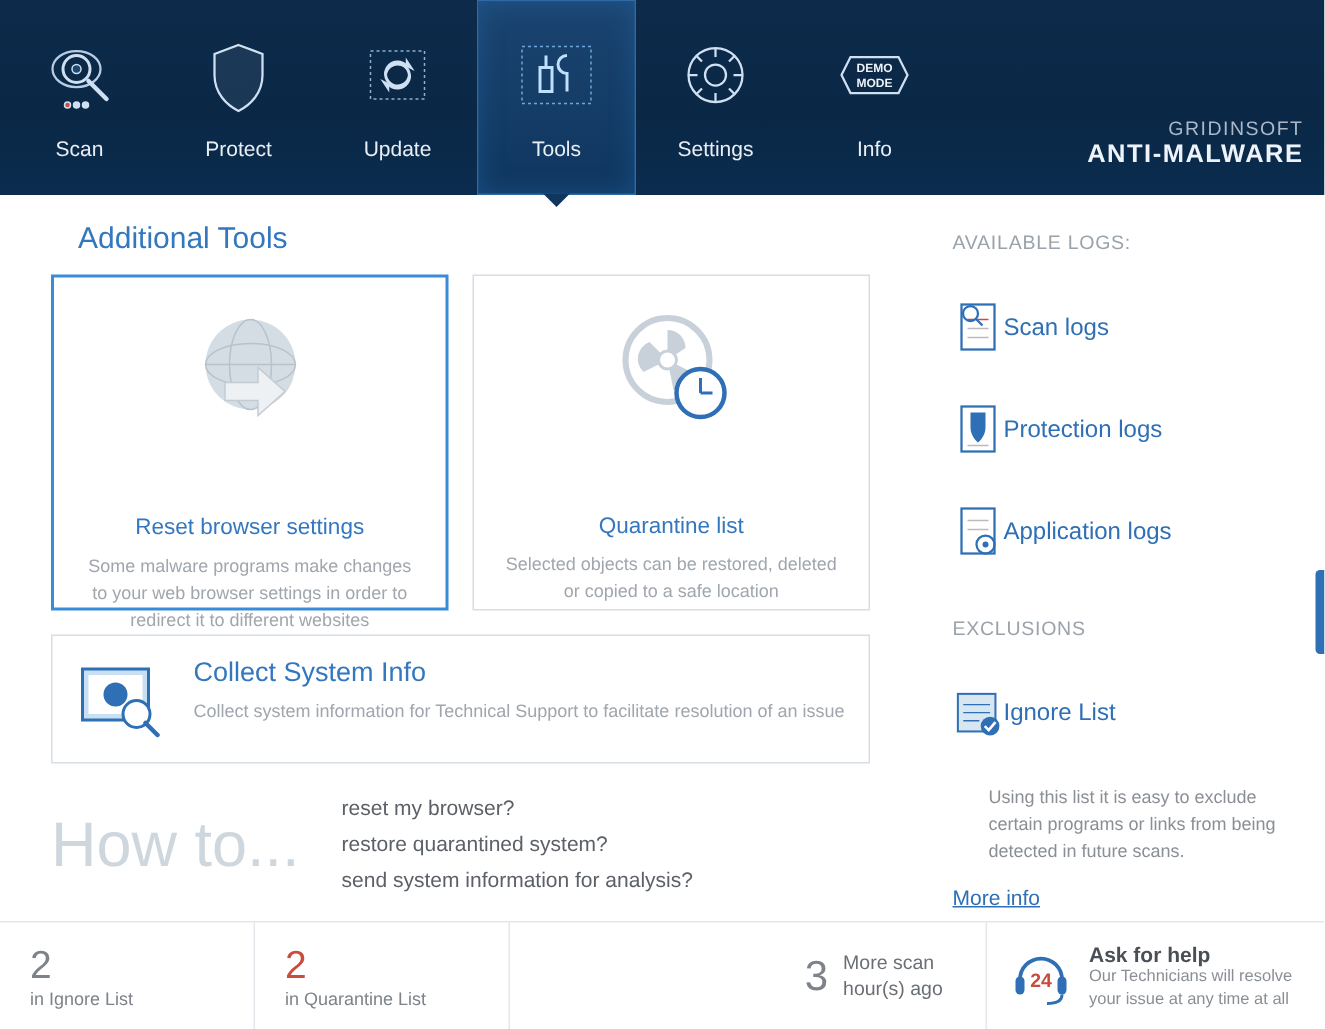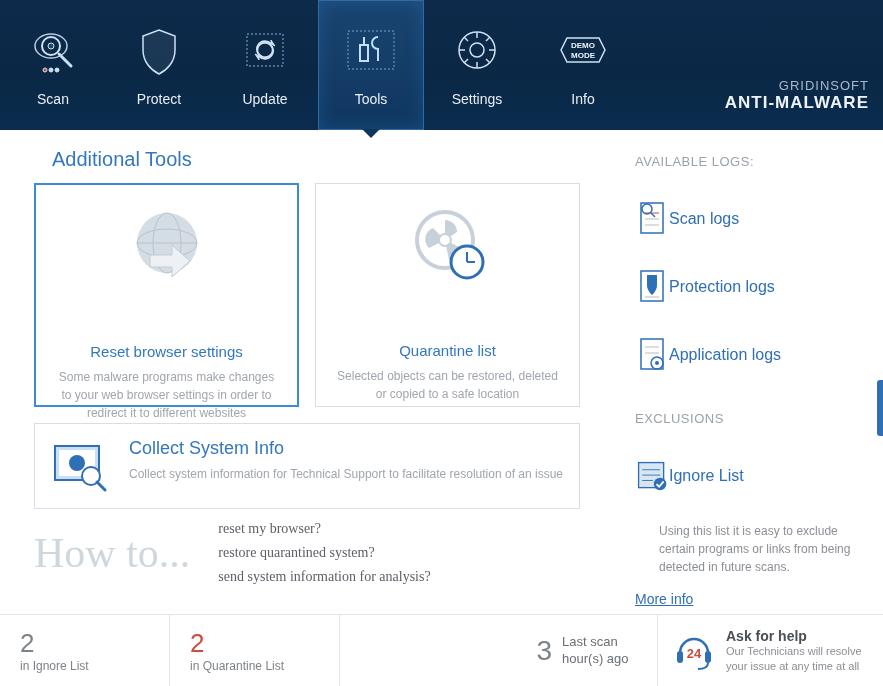--- a/index.html
+++ b/index.html
@@ -102,22 +102,21 @@
       min-height: 84px;
     }
     .wide-card .ic { width: 64px; height: 56px; display:flex;align-items:center;justify-content:center; flex-shrink:0;}
     .wide-card .txt { flex: 1; }
     .wide-card .ttl { color: #3377bf; font-size: 18px; margin-bottom: 6px; }
     .wide-card .dsc { color: #a0a6ad; font-size: 12px; line-height: 1.5; }
     .howto {
       display: flex;
       gap: 28px;
       align-items: center;
-      margin-top: 8px;
-      font-family: Liberation Serif, serif;
+      margin-top: 18px;
     }
     .howto h2 { color: #cfd7de; font-size: 42px; font-weight: 300; }
     .howto ul { list-style: none; }
     .howto li { color: #5c6067; font-size: 14px; line-height: 1.7; cursor: pointer; }
     .right-col { flex: 1; padding-left: 26px; }
     .section-label { color: #9aa2ab; font-size: 13px; letter-spacing: 0.5px; margin: 6px 0 16px; }
     .log-link {
       display: flex; align-items: center; 
       padding: 14px 0; cursor: pointer;
     }
@@ -372,21 +371,21 @@
     <span class="num">2</span>
     <span class="lbl">in Ignore List</span>
   </div>
   <div class="stat warn">
     <span class="num">2</span>
     <span class="lbl">in Quarantine List</span>
   </div>
   <div class="stat scan">
     <span class="num">3</span>
     <div class="sl">
-      <div>Last scan</div>
+      <div>More scan</div>
       <div>hour(s) ago</div>
     </div>
   </div>
   <div class="ask">
     <div class="ic">
       <svg width="44" height="44" viewBox="0 0 44 44">
         <path d="M8 24 A14 14 0 0 1 36 24" stroke="#2e6fb5" stroke-width="2.5" fill="none"></path>
         <rect x="5" y="22" width="6" height="12" rx="3" fill="#2e6fb5"></rect>
         <rect x="33" y="22" width="6" height="12" rx="3" fill="#2e6fb5"></rect>
         <path d="M36 34 Q36 40 26 40" stroke="#2e6fb5" stroke-width="2" fill="none"></path>

